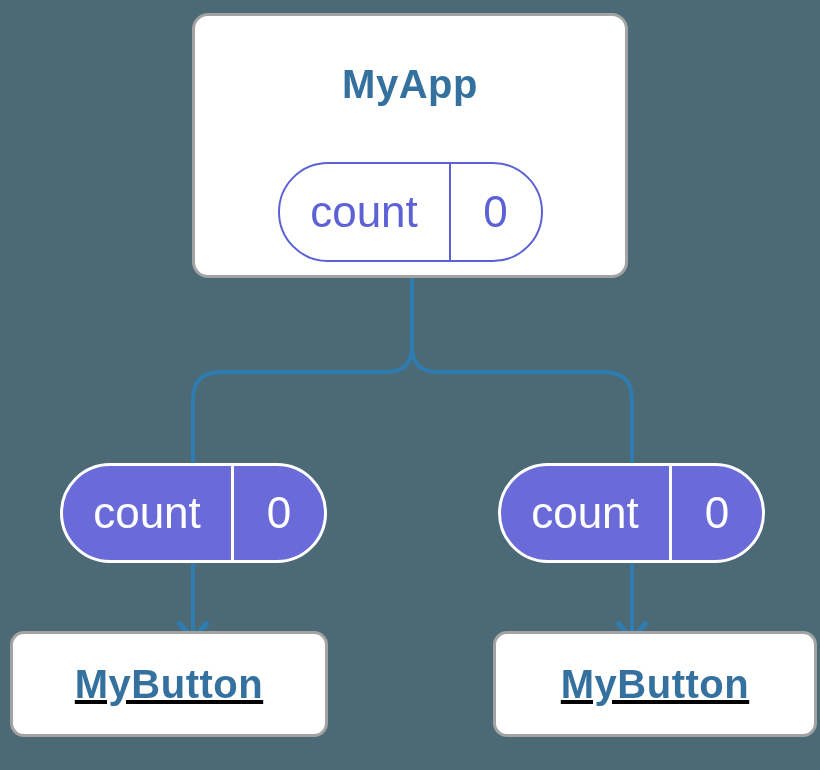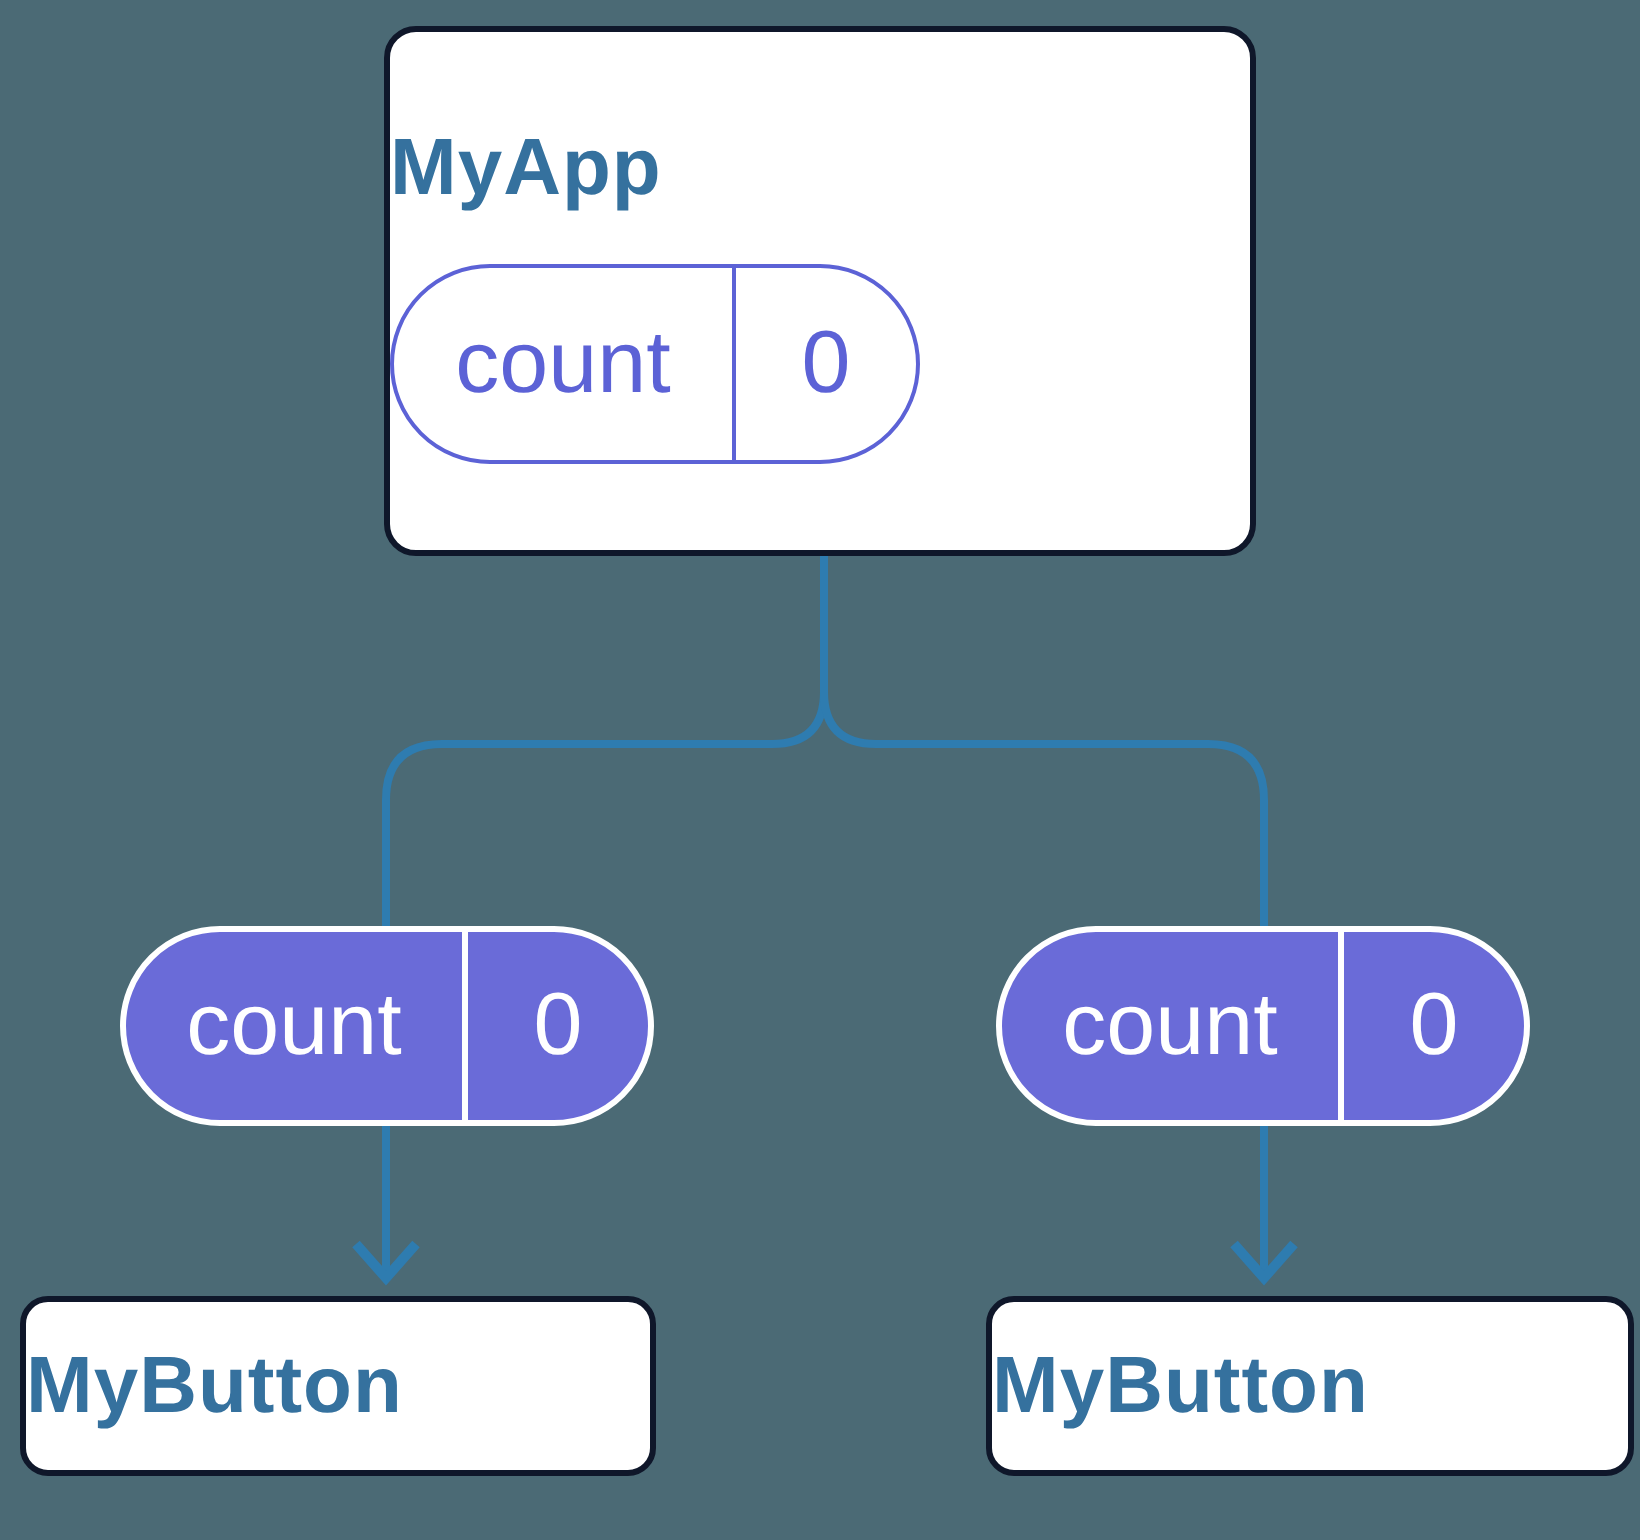--- a/index.html
+++ b/index.html
@@ -22,48 +22,50 @@
   }
   .connector-svg {
     position: absolute;
     left: 0;
     top: 0;
     z-index: 0;
   }
   .node {
     position: absolute;
     background: #ffffff;
-    border: 3px solid #0f172a;
+    border: 3px solid #a3a3a3;
     border-radius: 16px;
     box-sizing: border-box;
     z-index: 1;
     display: flex;
     flex-direction: column;
-    align-items: flex-start;
+    align-items: center;
+    gap: 30px;
   }
   .node-title {
     color: #35719E;
     font-size: 40px;
     font-weight: 600;
     letter-spacing: 0.5px;
     line-height: 48px;
     white-space: nowrap;
   }
   .node-app {
     left: 192px;
     top: 13px;
     width: 436px;
     height: 265px;
     padding-top: 44px;
   }
   .node-button {
-    top: 648px;
-    height: 90px;
+    top: 631px;
+    height: 106px;
     border-radius: 14px;
     justify-content: center;
+    text-decoration: underline;
   }
   .node-button.left  { left: 10px;  width: 318px; }
   .node-button.right { left: 493px; width: 324px; }
 
   .pill {
     box-sizing: border-box;
     border-radius: 50px;
     display: flex;
     align-items: stretch;
     overflow: hidden;

